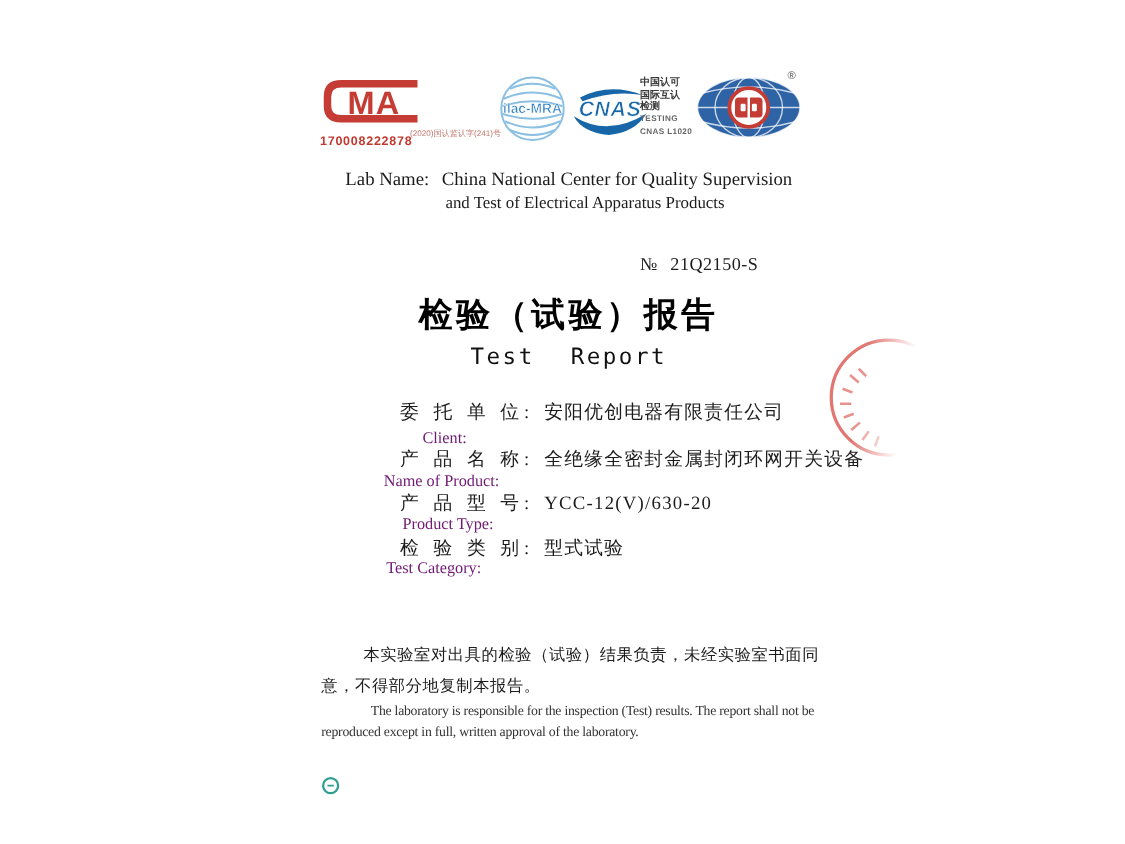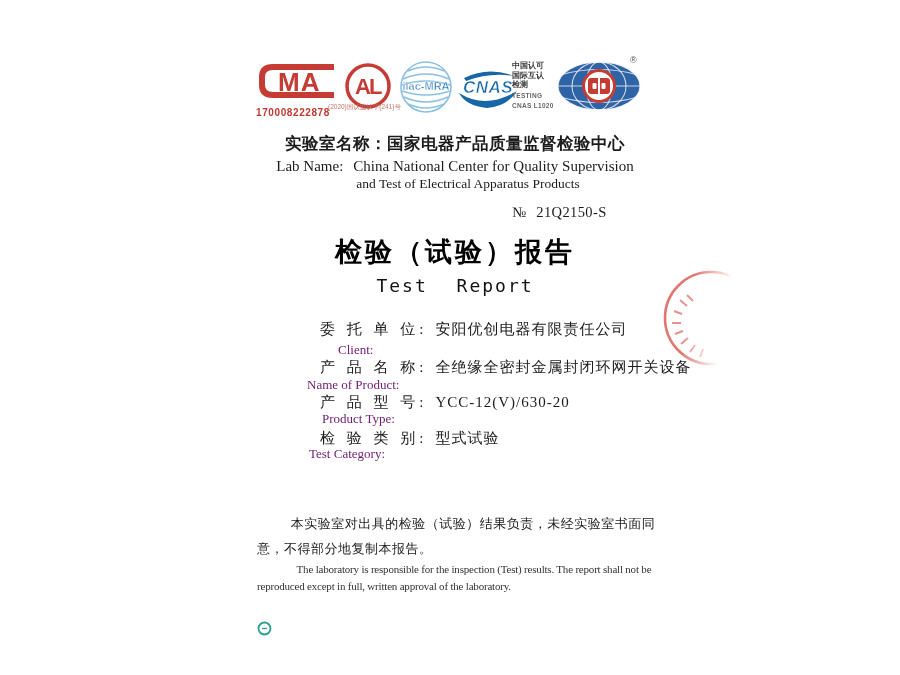--- a/index.html
+++ b/index.html
@@ -74,26 +74,20 @@
 <div class="abs logo-row">
 
   <div class="abs cma-wrap">
     <svg width="84" height="42" viewBox="0 0 84 42">
       <path d="M78 7 H17 Q6 7 6 17 v8 Q6 35 17 35 H78" fill="none" stroke="#c43c33" stroke-width="6"></path>
       <text x="22" y="31" font-family="Liberation Sans, sans-serif" font-size="26" font-weight="bold" fill="#c43c33" letter-spacing="1">MA</text>
     </svg>
     <div class="cma-number">170008222878</div>
   </div>
 
-  <div class="abs cal-wrap">
-    <svg width="48" height="48" viewBox="0 0 48 48">
-      <ellipse cx="24" cy="24" rx="21" ry="21" fill="none" stroke="#c43c33" stroke-width="3.5"></ellipse>
-      <text x="11" y="32" font-family="Liberation Sans, sans-serif" font-size="22" font-weight="bold" fill="#c43c33" letter-spacing="-2">AL</text>
-    </svg>
-  </div>
   <div class="abs cal-caption">(2020)国认监认字(241)号</div>
 
   <div class="abs cnas-wrap">
     <svg width="64" height="44" viewBox="0 0 64 44">
       <path d="M8 12 Q32 0 58 10 Q34 6 10 15 Z" fill="#1767a8"></path>
       <path d="M3 27 Q30 44 61 25 Q52 40 31 42 Q10 40 3 27 Z" fill="#1767a8"></path>
       <text x="32" y="27" text-anchor="middle" font-family="Liberation Sans, sans-serif" font-size="17" font-weight="bold" font-style="italic" fill="#1767a8" stroke="#ffffff" stroke-width="0.5" letter-spacing="0.5">CNAS</text>
     </svg>
   </div>
 
@@ -139,21 +133,20 @@
       <g fill="#ffffff">
         <rect x="36.5" y="23" width="4" height="6" rx="1"></rect>
         <rect x="45.5" y="23" width="4" height="6" rx="1"></rect>
       </g>
     </svg>
   </div>
   <div class="abs reg-mark">®</div>
 </div>
 
 <div class="abs lab-block">
-  <div class="lab-cn">实验室名称：国家电器产品质量监督检验中心</div>
   <div class="lab-en">
     <span class="lbl">Lab Name:</span><span>China National Center for Quality Supervision</span>
   </div>
   <div class="lab-en2">and Test of Electrical Apparatus Products</div>
 </div>
 
 <div class="abs report-no">
   <span class="no-sym">№</span><span>21Q2150-S</span>
 </div>
 

